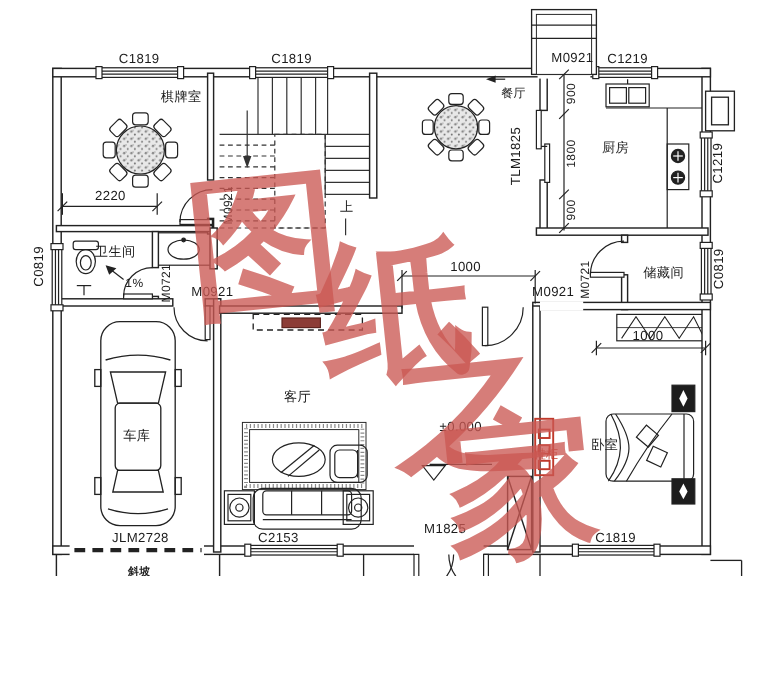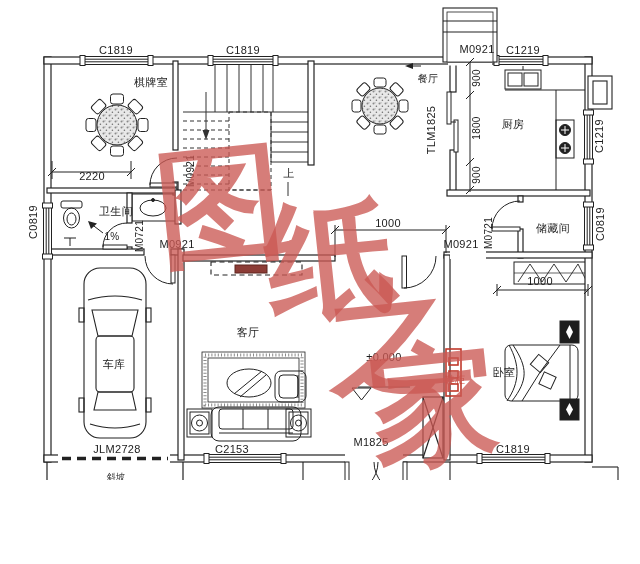--- a/index.html
+++ b/index.html
@@ -3,21 +3,21 @@
 <meta charset="utf-8">
 <style>
   html,body{margin:0;padding:0;background:#fff;}
   #plan{position:relative;width:640px;height:480px;background:#ffffff;overflow:hidden;
         font-family:"Liberation Sans",sans-serif;}
   #plan svg{position:absolute;left:0;top:0;}
   .lbl{position:absolute;transform:translate(-50%,-50%);font-size:11px;color:#1c1c1c;
        white-space:nowrap;letter-spacing:.3px;line-height:1;z-index:3;}
   .lbl.rot{transform:translate(-50%,-50%) rotate(-90deg);}
   .lbl.s10{font-size:10px;}
-  .lbl.s9{font-size:9px;}
+  .lbl.s9{font-size:9px;font-weight:bold;}
   .lbl.red{color:#c0392b;font-weight:normal;margin-left:24px;}
   .wm{position:absolute;font-family:"DejaVu Serif",serif;font-weight:bold;
       font-size:128px;line-height:1;color:rgba(203,89,83,0.78);z-index:4;
       transform:rotate(-6deg);pointer-events:none;}
 </style>
 </head>
 <body>
 
 <div id="plan">
 <svg width="640" height="564" viewBox="0 0 640 564">
@@ -392,23 +392,23 @@
   <span class="lbl" style="left:477px;top:49px">M0921</span>
   <span class="lbl" style="left:523px;top:50px">C1219</span>
   <span class="lbl" style="left:151px;top:82px">棋牌室</span>
   <span class="lbl s10" style="left:428px;top:79px">餐厅</span>
   <span class="lbl" style="left:513px;top:124px">厨房</span>
   <span class="lbl rot" style="left:431px;top:130px">TLM1825</span>
   <span class="lbl rot s10" style="left:477px;top:78px">900</span>
   <span class="lbl rot s10" style="left:477px;top:128px">1800</span>
   <span class="lbl rot s10" style="left:477px;top:175px">900</span>
   <span class="lbl rot" style="left:599px;top:136px">C1219</span>
-  <span class="lbl" style="left:92px;top:176px">2220</span>
+  <span class="lbl" style="left:92px;top:164px">2220</span>
   <span class="lbl rot" style="left:33px;top:222px">C0819</span>
-  <span class="lbl" style="left:116px;top:211px">卫生间</span>
+  <span class="lbl" style="left:96px;top:211px">卫生间</span>
   <span class="lbl s10" style="left:112px;top:237px">1%</span>
   <span class="lbl rot s10" style="left:140px;top:236px">M0721</span>
   <span class="lbl" style="left:177px;top:244px">M0921</span>
   <span class="lbl rot s10" style="left:191px;top:171px">M0921</span>
   <span class="lbl" style="left:289px;top:173px">上</span>
   <span class="lbl" style="left:388px;top:223px">1000</span>
   <span class="lbl" style="left:461px;top:244px">M0921</span>
   <span class="lbl rot s10" style="left:489px;top:233px">M0721</span>
   <span class="lbl" style="left:553px;top:228px">储藏间</span>
   <span class="lbl rot" style="left:600px;top:224px">C0819</span>

